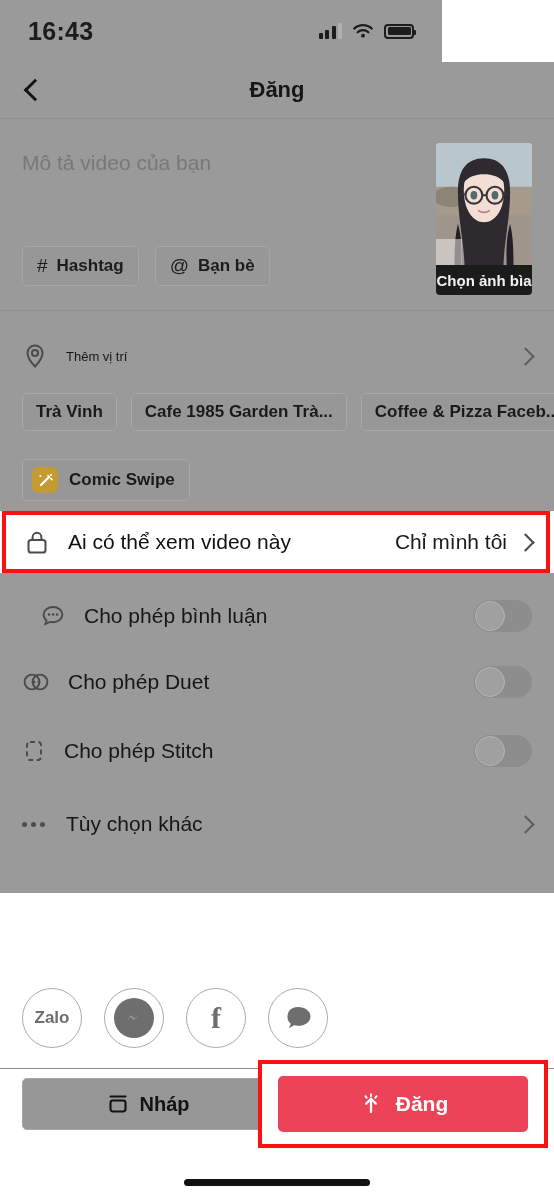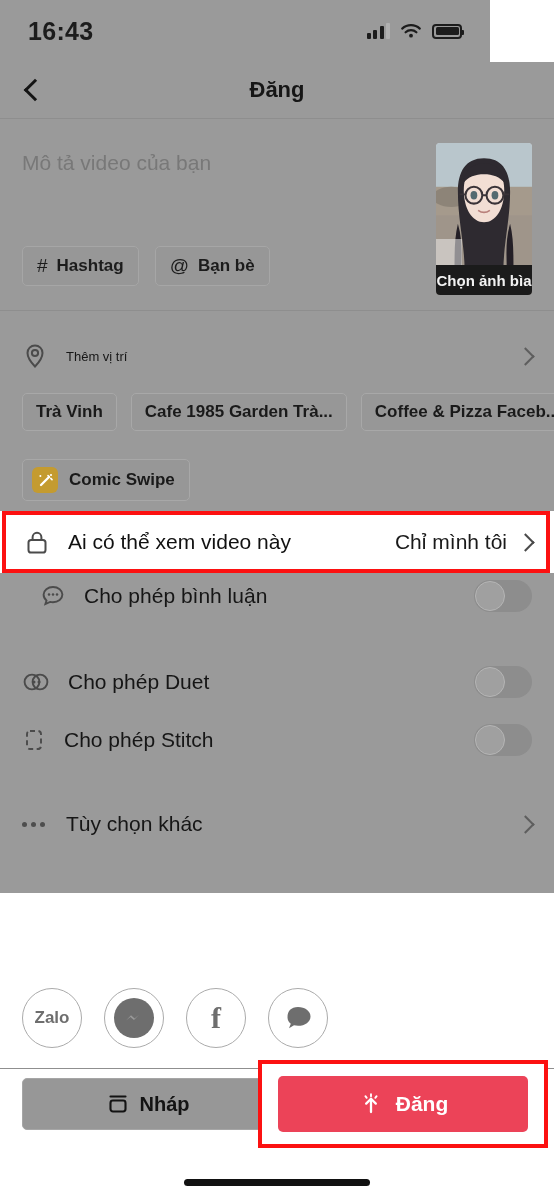--- a/index.html
+++ b/index.html
@@ -16,21 +16,21 @@
     height: 1200px;
     background: #ffffff;
     overflow: hidden;
   }
   
 
   
   .statusbar {
     position: absolute;
     top: 0; left: 0;
-    width: 490px; height: 62px;
+    width: 442px; height: 62px;
     background: #9a9a9a;
     display: flex;
     align-items: center;
     justify-content: space-between;
     padding: 0 28px;
     box-sizing: border-box;
   }
   .status-time {
     font-size: 25px;
     font-weight: bold;
@@ -512,21 +512,21 @@
         </svg>
       </span>
       <span class="lbl">Ai có thể xem video này</span>
       <span class="val">Chỉ mình tôi</span>
       <span class="chev-right-dark"></span>
     </div>
   </div>
 
   <div class="settings">
 
-    <div class="srow" style="top:0;padding-left:40px;">
+    <div class="srow" style="top:20px;padding-left:40px;">
       <span class="icn">
         <svg width="26" height="26" viewBox="0 0 26 26">
           <path d="M13 4c5.2 0 9.4 3.4 9.4 7.6 0 4.2-4.2 7.6-9.4 7.6-1 0-2-.1-2.9-.3L5.4 21l1.1-3.5C4.8 16.1 3.6 14 3.6 11.6 3.6 7.4 7.8 4 13 4z" fill="none" stroke="#4b4b4b" stroke-width="1.9"></path>
           <circle cx="9" cy="11.6" r="1.25" fill="#4b4b4b"></circle>
           <circle cx="13" cy="11.6" r="1.25" fill="#4b4b4b"></circle>
           <circle cx="17" cy="11.6" r="1.25" fill="#4b4b4b"></circle>
         </svg>
       </span>
       <span class="lbl">Cho phép bình luận</span>
       <span class="toggle">
@@ -542,21 +542,21 @@
           <circle cx="12" cy="12" r="1.5" fill="#4b4b4b"></circle>
           <circle cx="17" cy="12" r="1.5" fill="#4b4b4b"></circle>
         </svg>
       </span>
       <span class="lbl">Cho phép Duet</span>
       <span class="toggle">
           <span class="knob"></span>
         </span>
     </div>
 
-    <div class="srow" style="top:144px;">
+    <div class="srow" style="top:155px;">
       <span class="icn">
         <svg width="24" height="26" viewBox="0 0 24 26">
           <rect x="5" y="4" width="14" height="18" rx="3" fill="none" stroke="#4b4b4b" stroke-width="1.9" stroke-dasharray="5 3.5"></rect>
         </svg>
       </span>
       <span class="lbl">Cho phép Stitch</span>
       <span class="toggle">
           <span class="knob"></span>
         </span>
     </div>

